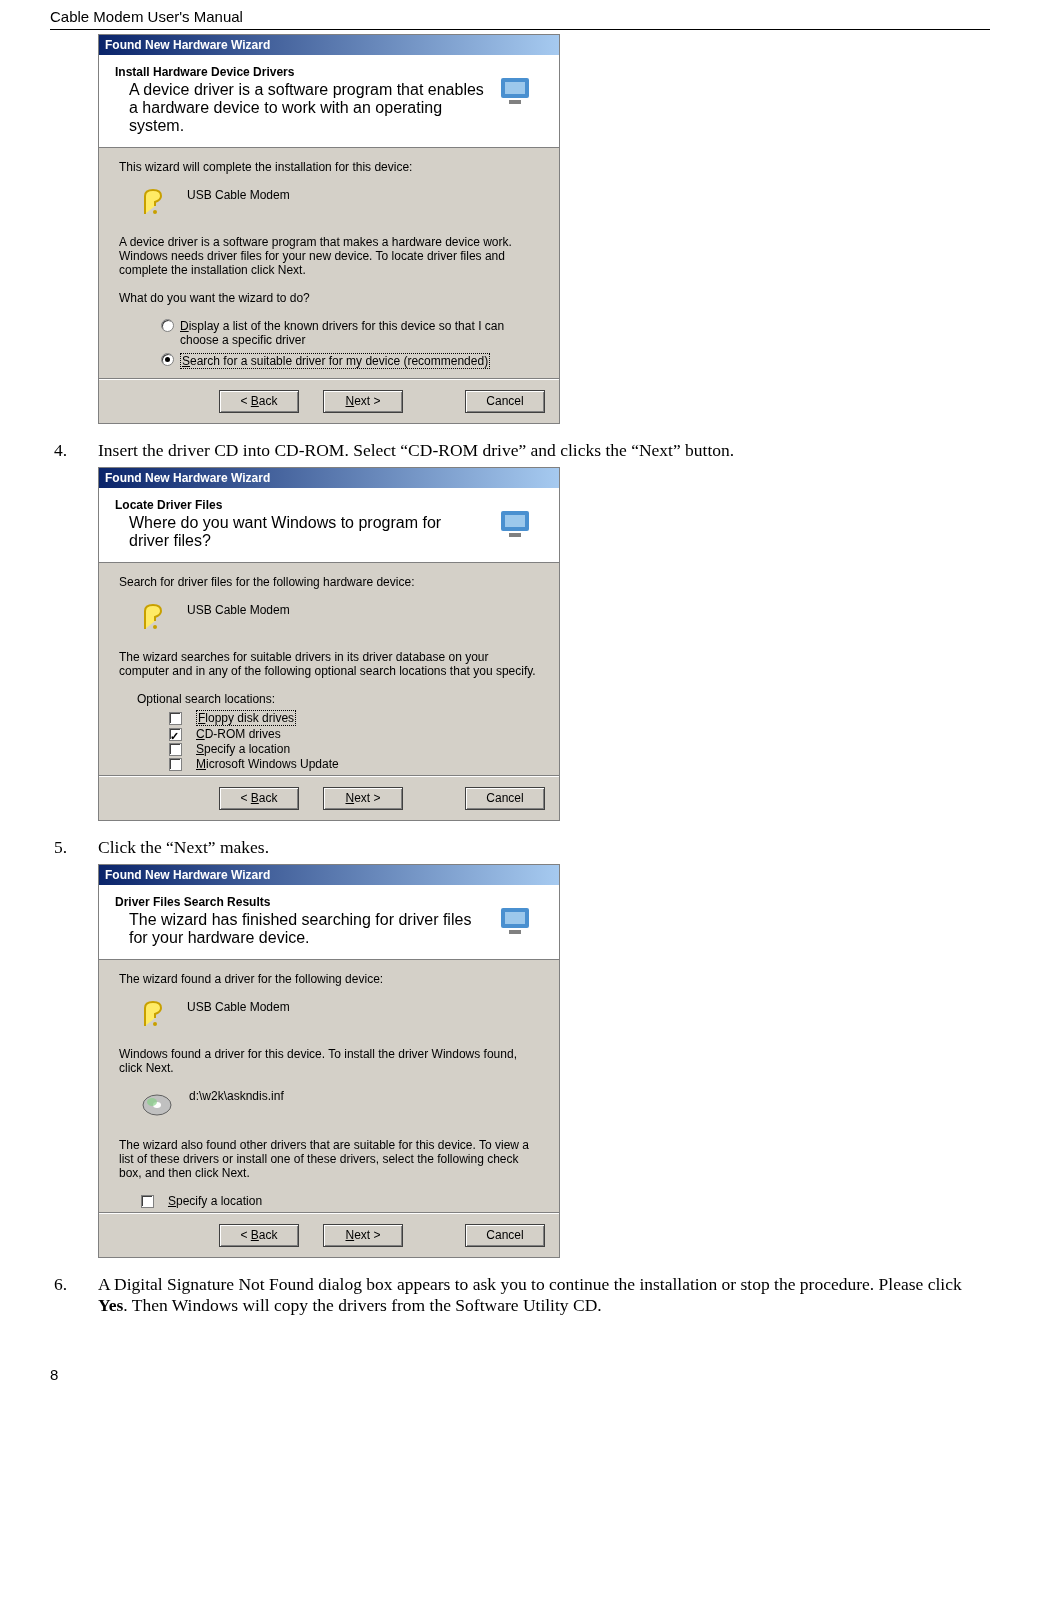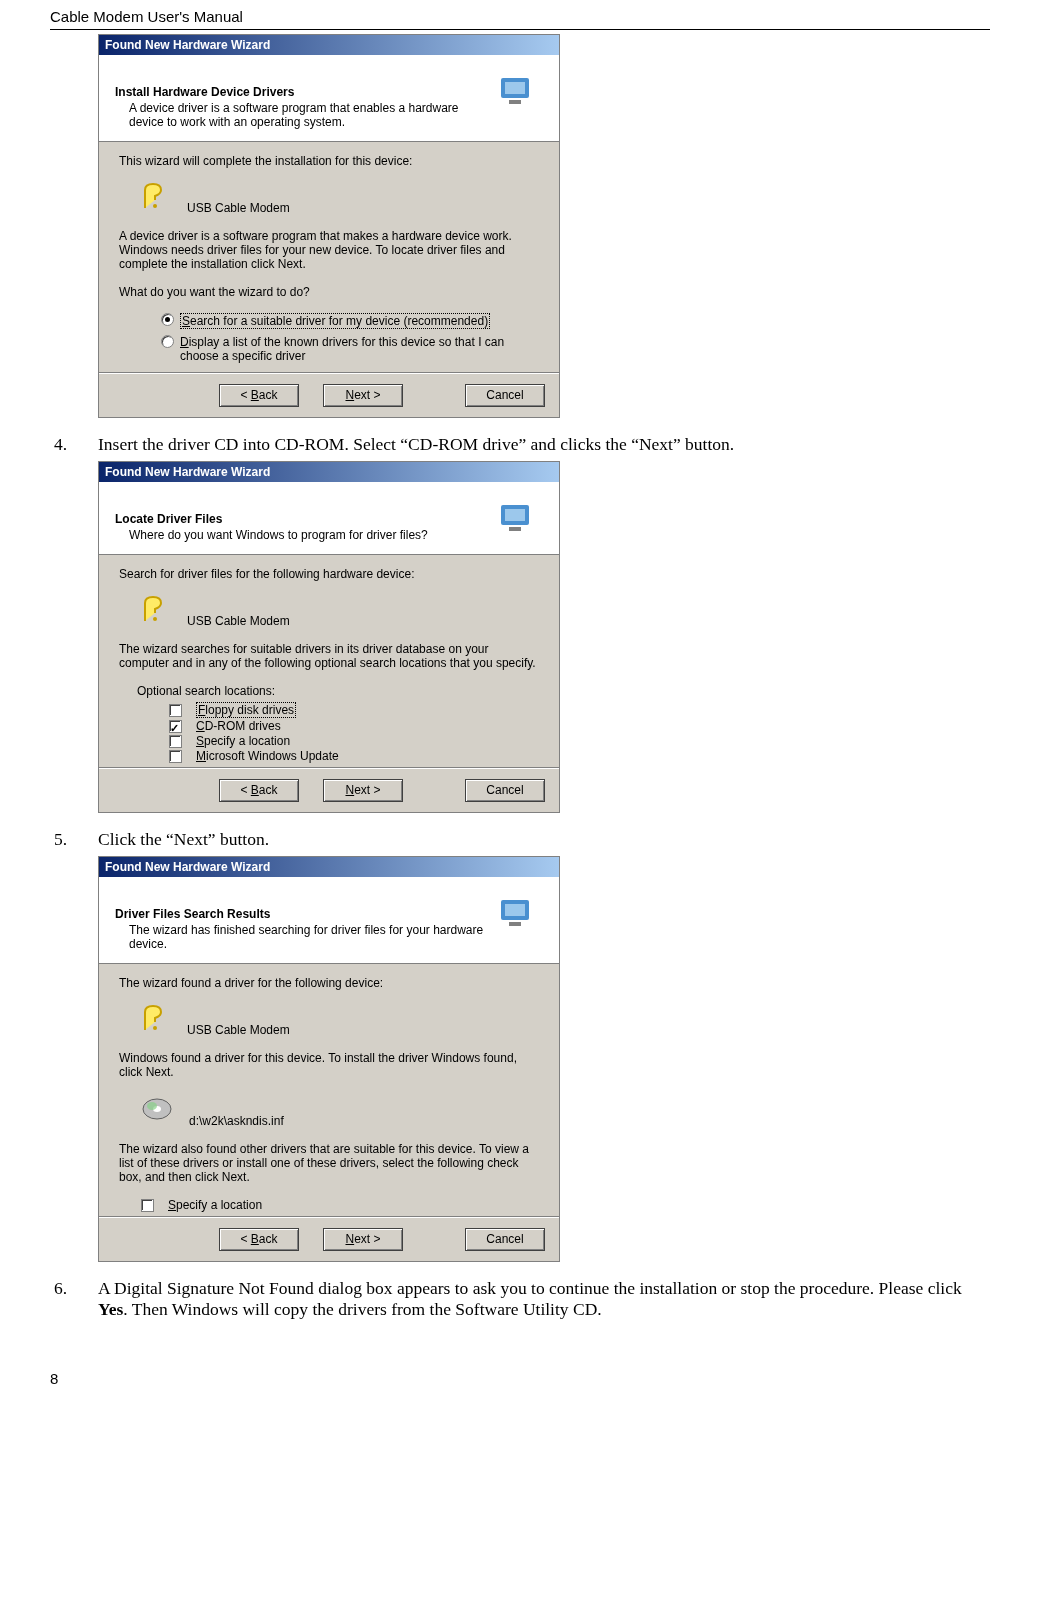--- a/index.html
+++ b/index.html
@@ -45,32 +45,32 @@
     font-size: 12px;
     padding: 3px 6px;
   }
   .dlg-top {
     background: #fff;
     padding: 10px 16px 12px 16px;
     border-bottom: 1px solid #808080;
     display: flex;
     position: relative;
   }
-  .dlg-top-text { flex: 1; margin-top: 20px; }
+  .dlg-top-text { flex: 1; }
   .dlg-top-icon {
     width: 52px; height: 46px;
     flex-shrink: 0;
     margin-left: 6px;
     display: flex; align-items: center; justify-content: center;
   }
   .dlg-title { font-weight: bold; font-size: 12px; margin-bottom: 2px; }
-  .dlg-sub { font-size: 12px; padding-left: 14px; }
+  .dlg-sub { font-size: 16px; padding-left: 14px; }
   .dlg-body { padding: 12px 20px 4px 20px; min-height: 210px; }
   .dlg-row { margin-bottom: 14px; font-size: 12px; }
-  .device-row { display: flex; align-items: flex-end; gap: 16px; padding-left: 22px; margin-bottom: 14px; }
+  .device-row { display: flex; align-items: flex-start; gap: 16px; padding-left: 22px; margin-bottom: 14px; }
   .radio-row { display: flex; align-items: flex-start; gap: 6px; padding-left: 42px; margin-bottom: 6px; }
   .chk-row { display: flex; align-items: center; gap: 14px; padding-left: 50px; margin-bottom: 1px; }
   .radio, .chkbox {
     width: 13px; height: 13px; background:#fff;
     border: 1px solid #808080; flex-shrink:0;
     box-shadow: inset -1px -1px 0 #fff, inset 1px 1px 0 #404040;
   }
   .radio { border-radius: 50%; display:flex; align-items:center; justify-content:center; }
   .radio-dot { width:5px; height:5px; background:#000; border-radius:50%; }
   .chk-mark { font-size: 11px; line-height: 11px; font-weight: bold; }
@@ -125,28 +125,28 @@
       <div class="device-row">
         <span><svg width="30" height="30">
               <path d="M 4 26 L 4 8 Q 4 2 12 2 Q 20 2 20 8 Q 20 12 14 14 L 14 18" fill="#ffeb66" stroke="#c8a000" stroke-width="2"></path>
               <circle cx="14" cy="24" r="2" fill="#c8a000"></circle>
             </svg></span>
         <span>USB Cable Modem</span>
       </div>
       <div class="dlg-row">A device driver is a software program that makes a hardware device work. Windows needs driver files for your new device. To locate driver files and complete the installation click Next.</div>
       <div class="dlg-row">What do you want the wizard to do?</div>
       <div class="radio-row">
+        <span class="radio"></span>
+        <span><span class="ul">D</span><span>isplay a list of the known drivers for this device so that I can choose a specific driver</span></span>
+      </div>
+      <div class="radio-row">
         <span class="radio">
             <span class="radio-dot"></span>
           </span>
         <span class="sel-rect"><span class="ul">S</span><span>earch for a suitable driver for my device (recommended)</span></span>
-      </div>
-      <div class="radio-row">
-        <span class="radio"></span>
-        <span><span class="ul">D</span><span>isplay a list of the known drivers for this device so that I can choose a specific driver</span></span>
       </div>
     </div>
     <div class="btn-row">
       <div class="btn"><span>&lt; </span><span class="ul">B</span><span>ack</span></div>
       <div class="btn"><span class="ul">N</span><span>ext &gt;</span></div>
       <div style="width:14px"></div>
       <div class="btn">Cancel</div>
     </div>
   </div>
 </div>
@@ -204,21 +204,21 @@
       <div class="btn"><span>&lt; </span><span class="ul">B</span><span>ack</span></div>
       <div class="btn"><span class="ul">N</span><span>ext &gt;</span></div>
       <div style="width:14px"></div>
       <div class="btn">Cancel</div>
     </div>
   </div>
 </div>
 
 <div class="step">
   <span class="step-num">5.</span>
-  <span class="step-text">Click the “Next” button.</span>
+  <span class="step-text">Click the “Next” makes.</span>
 </div>
 
 <div class="dialog-wrap">
   <div class="dialog">
     <div class="titlebar">Found New Hardware Wizard</div>
     <div class="dlg-top">
       <div class="dlg-top-text">
         <div class="dlg-title">Driver Files Search Results</div>
         <div class="dlg-sub">The wizard has finished searching for driver files for your hardware device.</div>
       </div>

